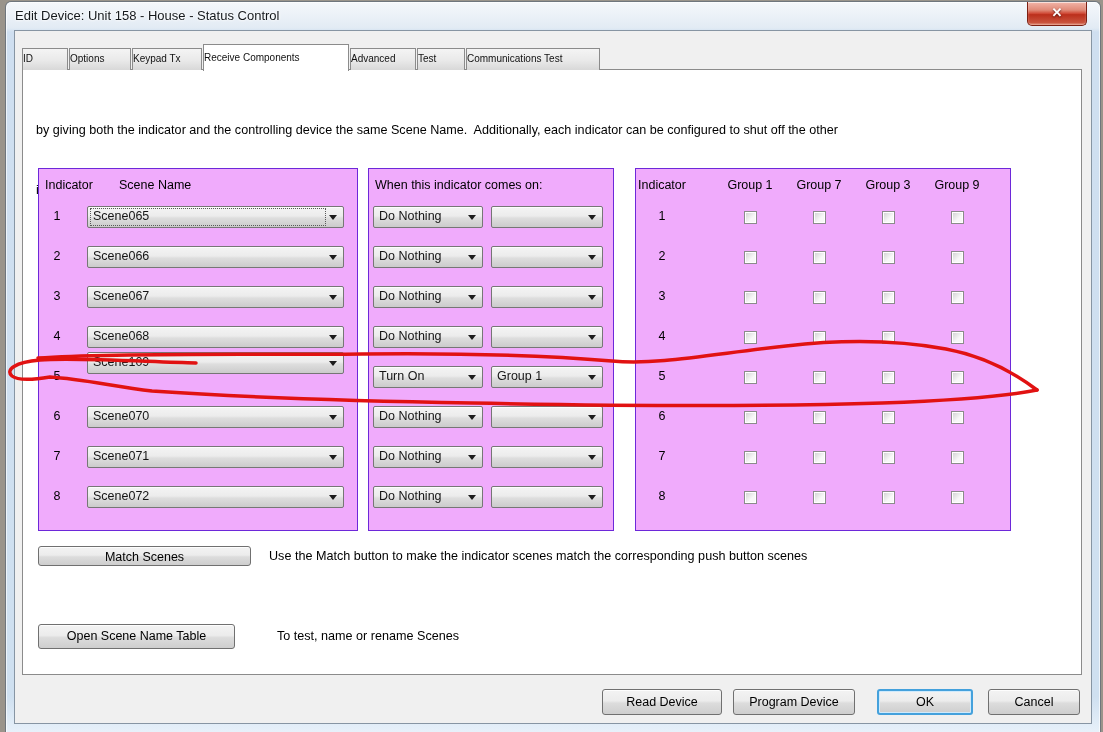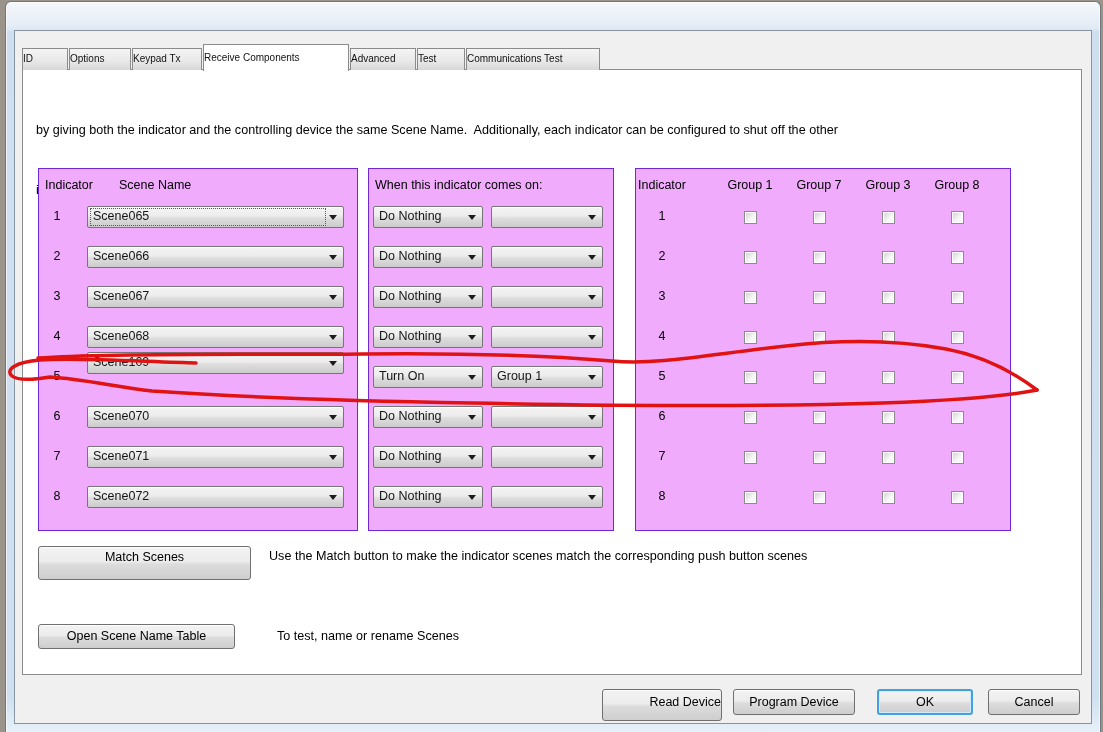--- a/index.html
+++ b/index.html
@@ -88,20 +88,26 @@
     border:2px solid #44a1dc;
     box-shadow:inset 0 0 0 1px #cfeafc;
   }
   .hint{position:absolute;font-size:12.6px;color:#000;white-space:pre;}
   .annotation{position:absolute;left:0;top:0;pointer-events:none;z-index:50;}
 </style>
 </head>
 <body>
 
 <div class="window">
+  <div class="titlebar">
+    <span class="title">Edit Device: Unit 158 - House - Status Control</span>
+    <div class="close-btn">
+      <span class="close-x">✕</span>
+    </div>
+  </div>
 
   <div class="dialog-body">
     <div class="tabstrip" id="tabstrip">
         <div class="tab" style="width: 46px;">ID</div>
         <div class="tab" style="width: 62px;">Options</div>
         <div class="tab" style="width: 70px;">Keypad Tx</div>
         <div class="tab active" style="width: 146px;">Receive Components</div>
         <div class="tab" style="width: 66px;">Advanced</div>
         <div class="tab" style="width: 48px;">Test</div>
         <div class="tab" style="width: 134px;">Communications Test</div>
@@ -229,21 +235,21 @@
             </div>
           </div>
       </div>
 
       <div class="gb gb3">
         <div id="gb3headers">
             <div class="hdr" style="left: 2px; top: 9px; width: 48px; text-align: center;">Indicator</div>
             <div class="hdr" style="left: 79px; top: 9px; width: 70px; text-align: center;">Group 1</div>
             <div class="hdr" style="left: 148px; top: 9px; width: 70px; text-align: center;">Group 7</div>
             <div class="hdr" style="left: 217px; top: 9px; width: 70px; text-align: center;">Group 3</div>
-            <div class="hdr" style="left: 286px; top: 9px; width: 70px; text-align: center;">Group 8</div>
+            <div class="hdr" style="left: 286px; top: 9px; width: 70px; text-align: center;">Group 9</div>
           </div>
         <div id="gb3rows">
             <div class="rownum" style="left: 2px; top: 40px; width: 48px;">1</div>
             <div class="cb" style="left: 108px; top: 42px;"></div>
             <div class="cb" style="left: 177px; top: 42px;"></div>
             <div class="cb" style="left: 246px; top: 42px;"></div>
             <div class="cb" style="left: 315px; top: 42px;"></div>
             <div class="rownum" style="left: 2px; top: 80px; width: 48px;">2</div>
             <div class="cb" style="left: 108px; top: 82px;"></div>
             <div class="cb" style="left: 177px; top: 82px;"></div>
@@ -275,28 +281,28 @@
             <div class="cb" style="left: 246px; top: 282px;"></div>
             <div class="cb" style="left: 315px; top: 282px;"></div>
             <div class="rownum" style="left: 2px; top: 320px; width: 48px;">8</div>
             <div class="cb" style="left: 108px; top: 322px;"></div>
             <div class="cb" style="left: 177px; top: 322px;"></div>
             <div class="cb" style="left: 246px; top: 322px;"></div>
             <div class="cb" style="left: 315px; top: 322px;"></div>
           </div>
       </div>
 
-      <div class="btn" style="left:15px;top:476px;width:213px;height:34px;line-height:21px;">Match Scenes</div>
+      <div class="btn" style="left:15px;top:476px;width:213px;height:20px;line-height:21px;">Match Scenes</div>
       <span class="hint" style="left:234px;top:479px;margin-left:12px;">Use the Match button to make the indicator scenes match the corresponding push button scenes</span>
 
       <div class="btn" style="left:15px;top:554px;width:197px;height:25px;line-height:23px;">Open Scene Name Table</div>
       <span class="hint" style="left:230px;top:559px;margin-left:24px;">To test, name or rename Scenes</span>
     </div>
 
-    <div class="btn" style="left:587px;top:658px;width:120px;height:32px;line-height:24px;text-align:right;">Read Device</div>
+    <div class="btn" style="left:587px;top:658px;width:120px;height:26px;line-height:24px;">Read Device</div>
     <div class="btn" style="left:718px;top:658px;width:122px;height:26px;line-height:24px;">Program Device</div>
     <div class="btn default-focus" style="left:862px;top:658px;width:96px;height:26px;line-height:22px;">OK</div>
     <div class="btn" style="left:973px;top:658px;width:92px;height:26px;line-height:24px;">Cancel</div>
   </div>
 </div>
 
 <svg class="annotation" width="1103" height="732" viewBox="0 0 1103 732">
   <path id="ann-top" fill="none" stroke-width="3.5" stroke-linecap="round" d="M1037 390 C1016 374 988 357 946 349 C897 340 846 339 786 346 C706 355 658 365 612 361 C540 355 452 353 362 354 C272 355 122 352 38 358" stroke="#e11212"></path>
   <path id="ann-bottom" fill="none" stroke-width="3.5" stroke-linecap="round" d="M196 363 C150 362 72 357 40 360 C15 362 5 370 12 376 C17 380 32 380 50 377 C82 379 112 386 152 391 C252 398 352 401 472 403 C622 406 762 407 882 403 C962 400 1012 395 1037 390" stroke="#e11212"></path>
 </svg>

